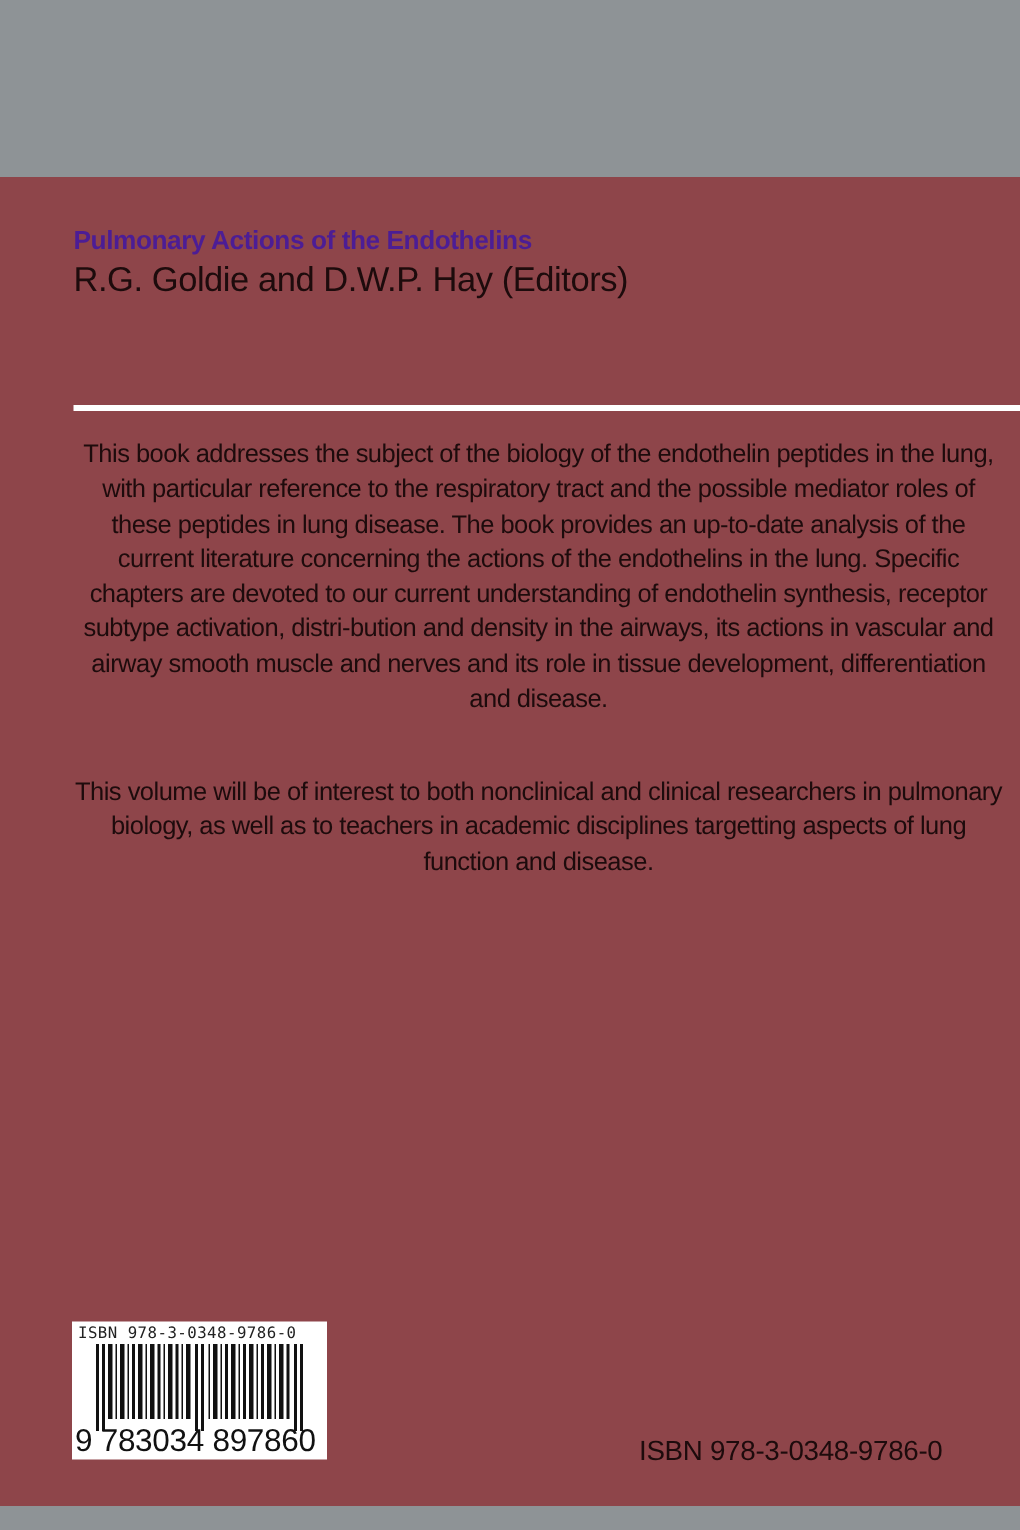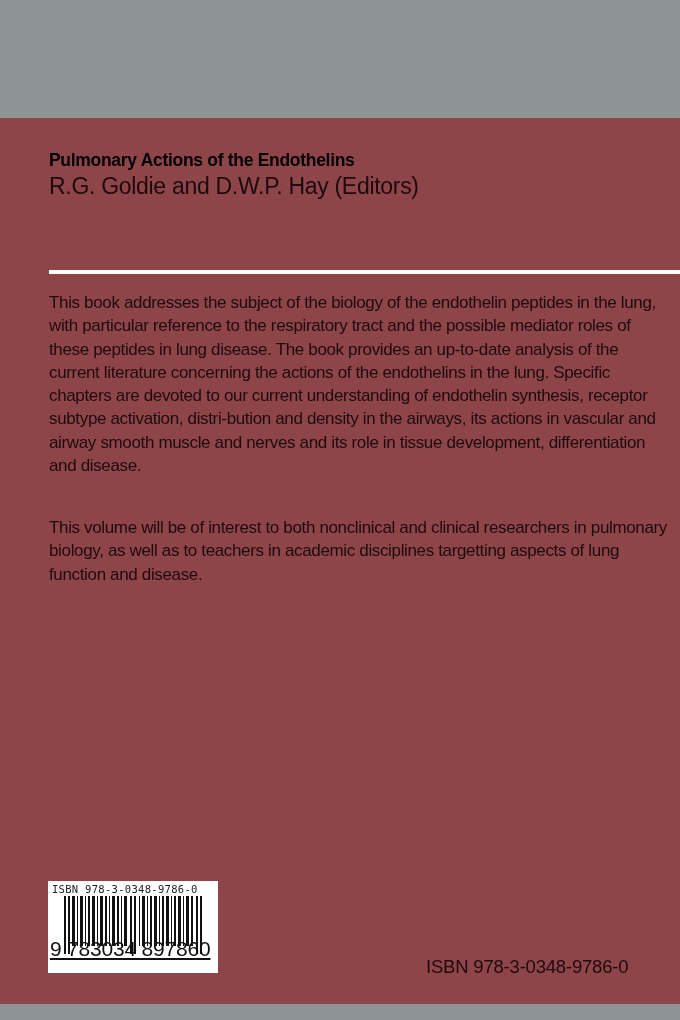--- a/index.html
+++ b/index.html
@@ -1,29 +1,29 @@
 <!DOCTYPE html>
 <html><head>
 <meta charset="utf-8">
 <style>
   html, body { margin:0; padding:0; }
   body { width:680px; height:1020px; position:relative; overflow:hidden; background:#8e9396; font-family:"Liberation Sans", sans-serif; }
   .top-band { position:absolute; left:0; top:0; width:680px; height:118px; background:#8e9396; }
   .cover { position:absolute; left:0; top:118px; width:680px; height:886px; background:#8e454a; }
   .bottom-band { position:absolute; left:0; top:1004px; width:680px; height:16px; background:#8e9396; }
-  .title { position:absolute; left:49px; top:150px; color:#000000; font-weight:bold; font-size:17.5px; letter-spacing:-0.3px; white-space:nowrap; }
+  .title { position:absolute; left:49px; top:150px; color:#4c1d95; font-weight:bold; font-size:17.5px; letter-spacing:-0.3px; white-space:nowrap; }
   .editors { position:absolute; left:49px; top:173px; color:#1d0b0c; font-size:23px; letter-spacing:-0.3px; white-space:nowrap; }
   .rule { position:absolute; left:49px; top:270px; width:631px; height:4px; background:#ffffff; }
-  .para { position:absolute; left:49px; width:620px; color:#1d0b0c; font-size:17px; line-height:23.3px; letter-spacing:-0.35px; margin:0; }
+  .para { position:absolute; left:49px; width:620px; color:#1d0b0c; font-size:17px; line-height:23.3px; letter-spacing:-0.35px; margin:0;text-align:center; }
   .p1 { top:291px; }
   .p2 { top:516px; }
   .barcode-box { position:absolute; left:48px; top:881px; width:170px; height:92px; background:#ffffff; }
   .bc-top { position:absolute; left:4px; top:2px; font-family:"DejaVu Sans Mono", monospace; font-size:10.5px; color:#222; letter-spacing:0.3px; white-space:nowrap; }
   .bc-bars { position:absolute; left:16px; top:15px; width:150px; height:58px; }
-  .bc-num { position:absolute; left:2px; top:56px; font-size:21px; color:#111; white-space:nowrap; letter-spacing:-0.2px;text-decoration:underline; }
+  .bc-num { position:absolute; left:2px; top:68px; font-size:21px; color:#111; white-space:nowrap; letter-spacing:-0.2px; }
   .isbn-right { position:absolute; left:426px; top:956px; font-size:18.5px; color:#1d0b0c; white-space:nowrap; letter-spacing:-0.2px; }
 </style>
 </head>
 <body>
 
 <div class="top-band"></div>
 
 <div class="cover"></div>
 
 <div class="title">Pulmonary Actions of the Endothelins</div>

